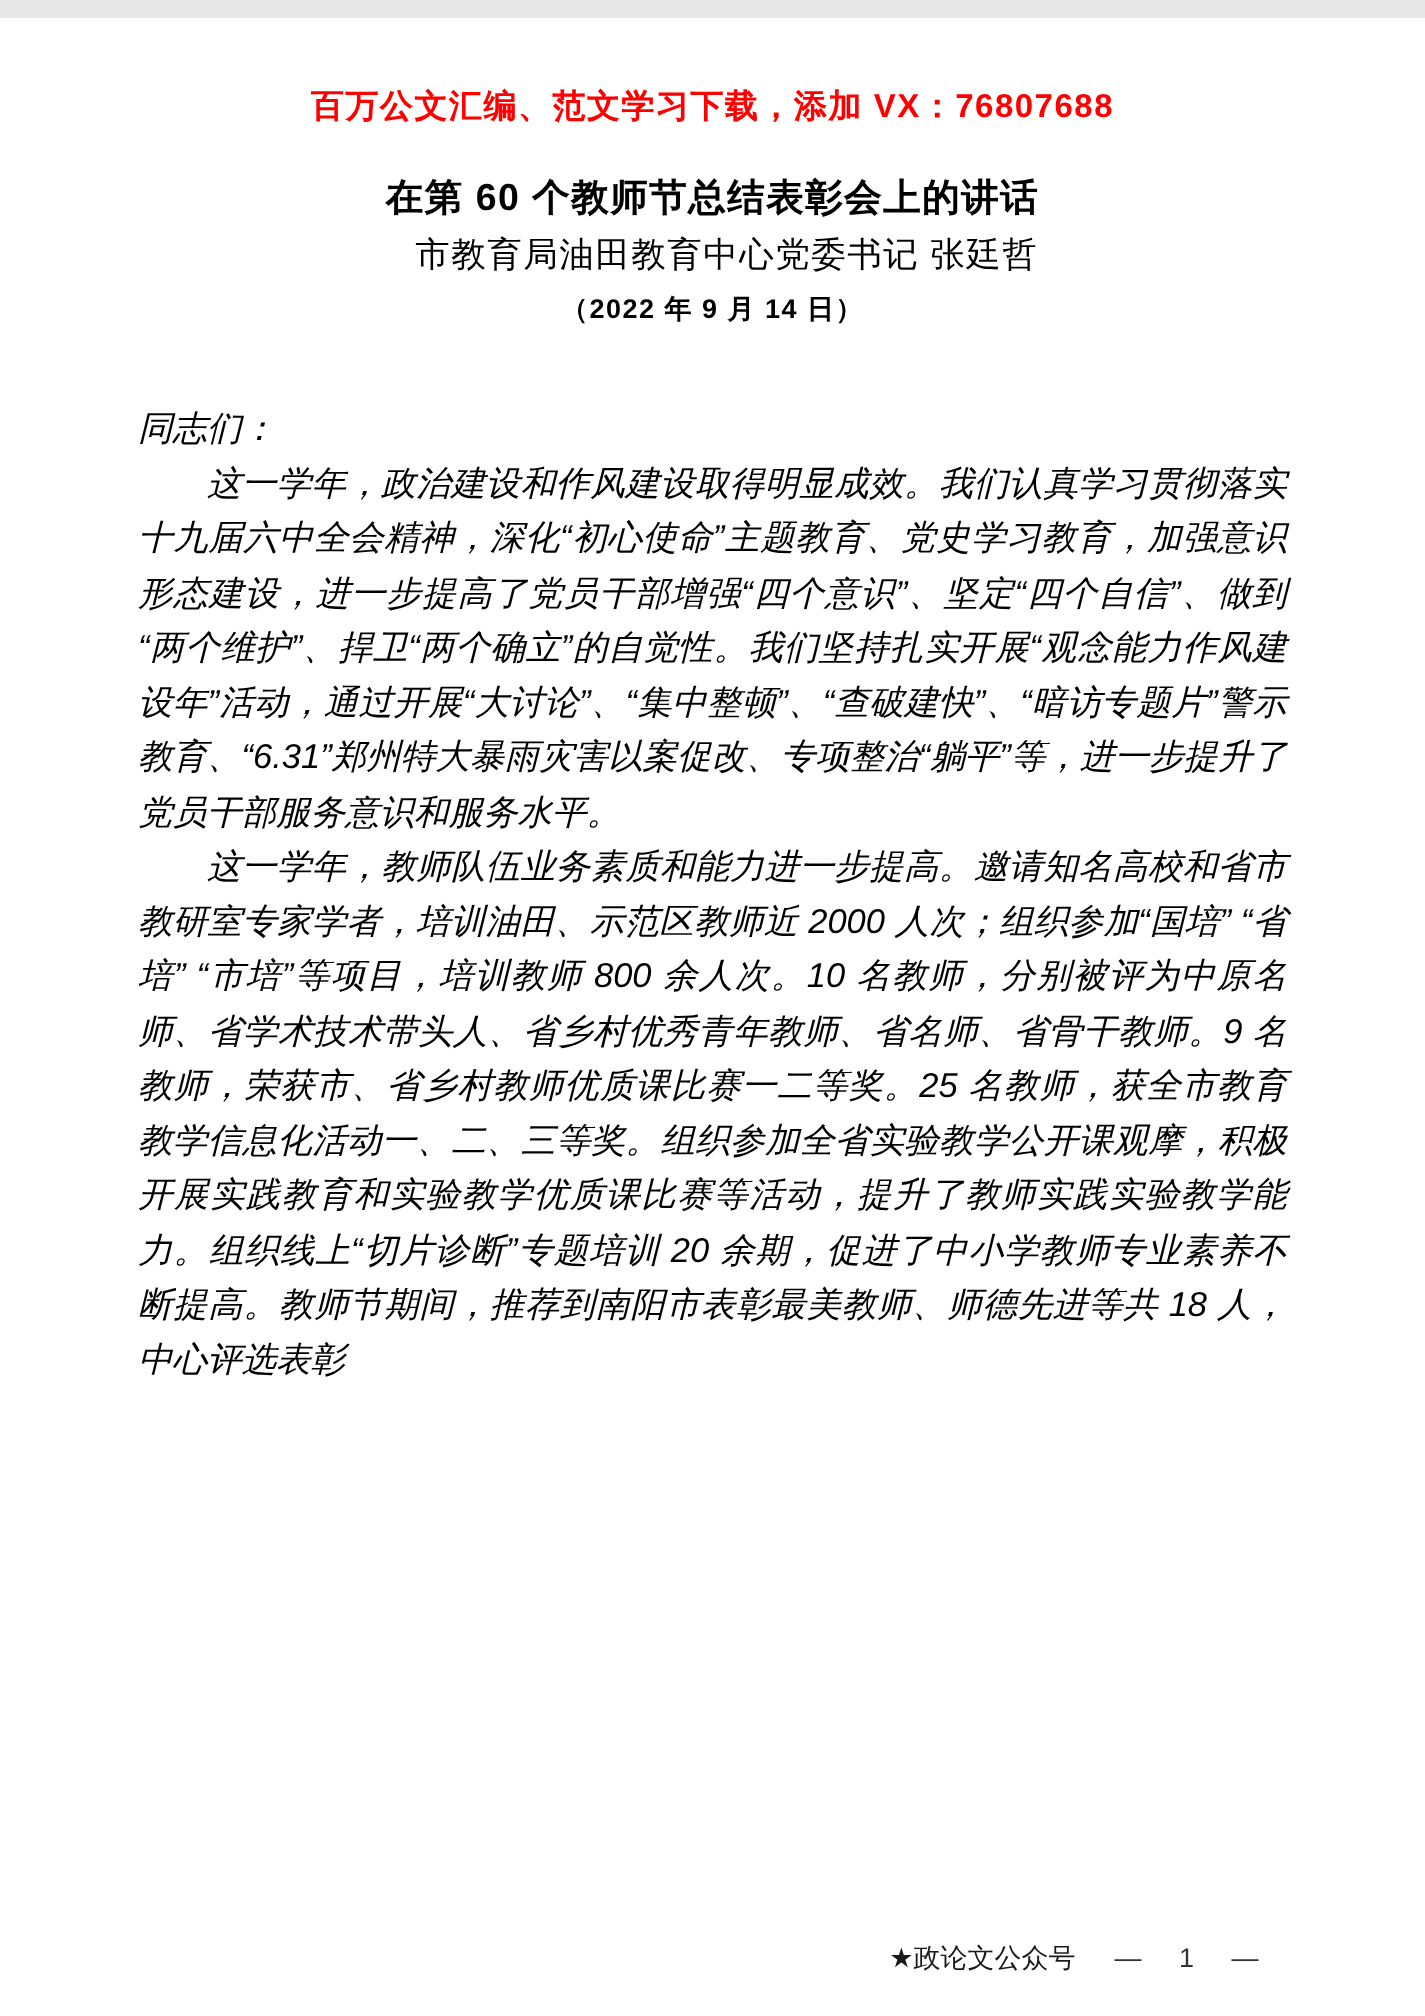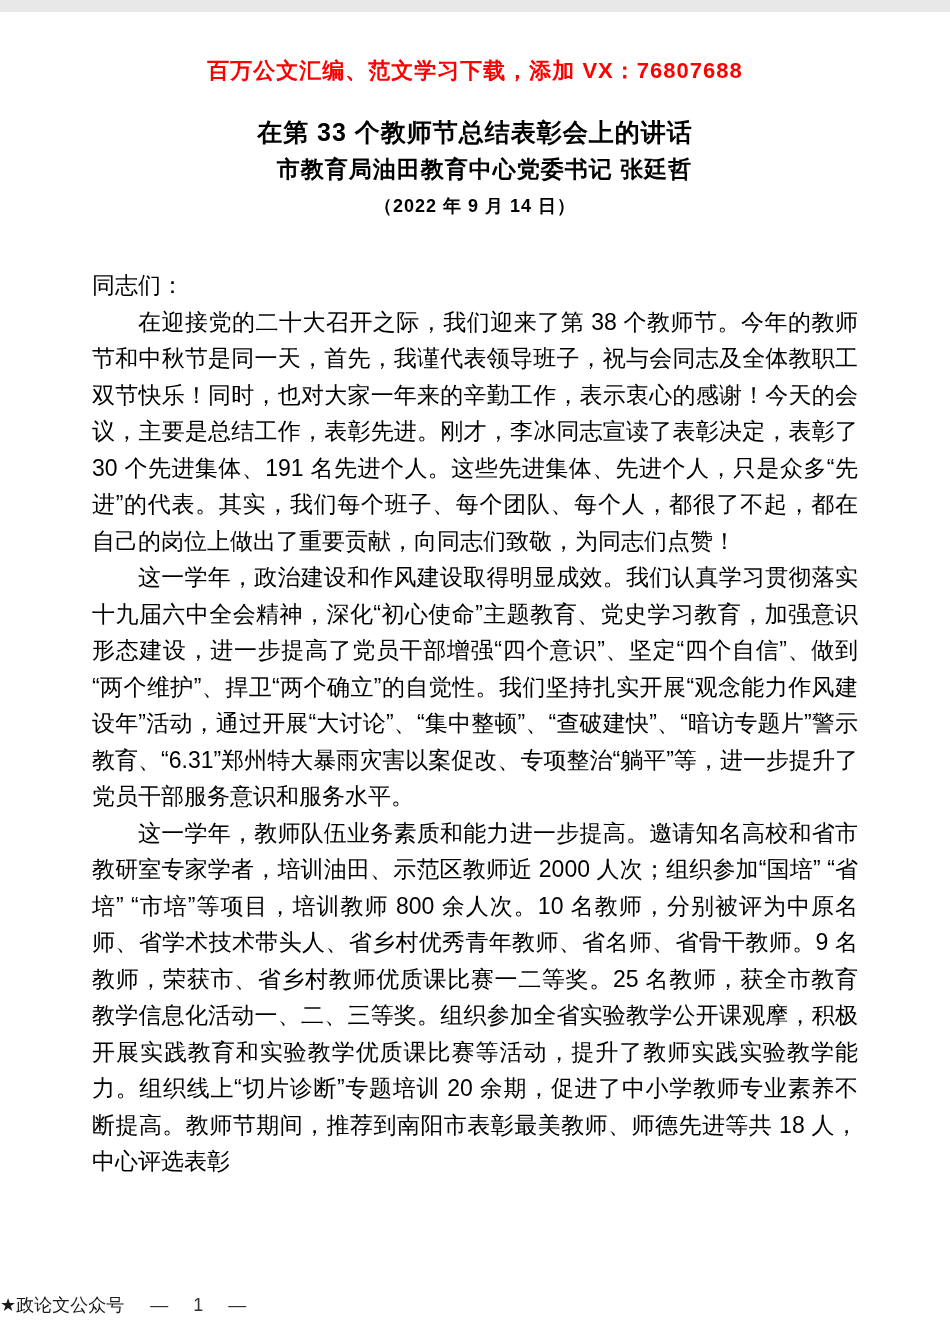--- a/index.html
+++ b/index.html
@@ -27,74 +27,74 @@
     line-height: 37px;
   }
   .doc-title {
     margin: 0;
     font-size: 25px;
     font-weight: bold;
     letter-spacing: 1px;
   }
   .doc-speaker {
     font-size: 23px;
-    font-weight: bold;
+    font-weight: normal;
     letter-spacing: 1px;
     padding-left: 19px;
   }
   .doc-date {
     font-size: 18px;
     font-weight: bold;
     letter-spacing: 1px;
   }
   .doc-body {
     margin: 42px 92px 0 92px;
     font-size: 23px;
     line-height: 36.5px;
     text-align: justify;
+    font-style: italic;
   }
   .doc-body p {
     margin: 0;
     text-indent: 2em;
   }
   .doc-body p.salutation {
     text-indent: 0;
   }
   .footer {
     position: absolute;
     top: 1281px;
     left: 0;
     right: 104px;
-    text-align: left;
+    text-align: right;
     font-size: 18px;
     color: #1a1a1a;
   }
   .footer .page-num {
     margin-left: 26px;
     letter-spacing: 7px;
     word-spacing: 6px;
     color: #333333;
   }
 </style>
 </head>
 <body>
 
 <div class="page">
 
   <div class="notice">百万公文汇编、范文学习下载，添加 VX：76807688</div>
 
   <div class="heading">
-    <h1 class="doc-title">在第 33 个教师节总结表彰会上的讲话</h1>
+    <h1 class="doc-title">在第 60 个教师节总结表彰会上的讲话</h1>
     <div class="doc-speaker">市教育局油田教育中心党委书记 张廷哲</div>
     <div class="doc-date">（2022 年 9 月 14 日）</div>
   </div>
 
   <div class="doc-body">
     <p class="salutation">同志们：</p>
-    <p>在迎接党的二十大召开之际，我们迎来了第 38 个教师节。今年的教师节和中秋节是同一天，首先，我谨代表领导班子，祝与会同志及全体教职工双节快乐！同时，也对大家一年来的辛勤工作，表示衷心的感谢！今天的会议，主要是总结工作，表彰先进。刚才，李冰同志宣读了表彰决定，表彰了 30 个先进集体、191 名先进个人。这些先进集体、先进个人，只是众多“先进”的代表。其实，我们每个班子、每个团队、每个人，都很了不起，都在自己的岗位上做出了重要贡献，向同志们致敬，为同志们点赞！</p>
     <p>这一学年，政治建设和作风建设取得明显成效。我们认真学习贯彻落实十九届六中全会精神，深化“初心使命”主题教育、党史学习教育，加强意识形态建设，进一步提高了党员干部增强“四个意识”、坚定“四个自信”、做到“两个维护”、捍卫“两个确立”的自觉性。我们坚持扎实开展“观念能力作风建设年”活动，通过开展“大讨论”、“集中整顿”、“查破建快”、“暗访专题片”警示教育、“6.31”郑州特大暴雨灾害以案促改、专项整治“躺平”等，进一步提升了党员干部服务意识和服务水平。</p>
     <p>这一学年，教师队伍业务素质和能力进一步提高。邀请知名高校和省市教研室专家学者，培训油田、示范区教师近 2000 人次；组织参加“国培” “省培” “市培”等项目，培训教师 800 余人次。10 名教师，分别被评为中原名师、省学术技术带头人、省乡村优秀青年教师、省名师、省骨干教师。9 名教师，荣获市、省乡村教师优质课比赛一二等奖。25 名教师，获全市教育教学信息化活动一、二、三等奖。组织参加全省实验教学公开课观摩，积极开展实践教育和实验教学优质课比赛等活动，提升了教师实践实验教学能力。组织线上“切片诊断”专题培训 20 余期，促进了中小学教师专业素养不断提高。教师节期间，推荐到南阳市表彰最美教师、师德先进等共 18 人，中心评选表彰</p>
   </div>
 
   <div class="footer">
     <span>★政论文公众号</span><span class="page-num">— 1 —</span>
   </div>
 
 </div>
 

